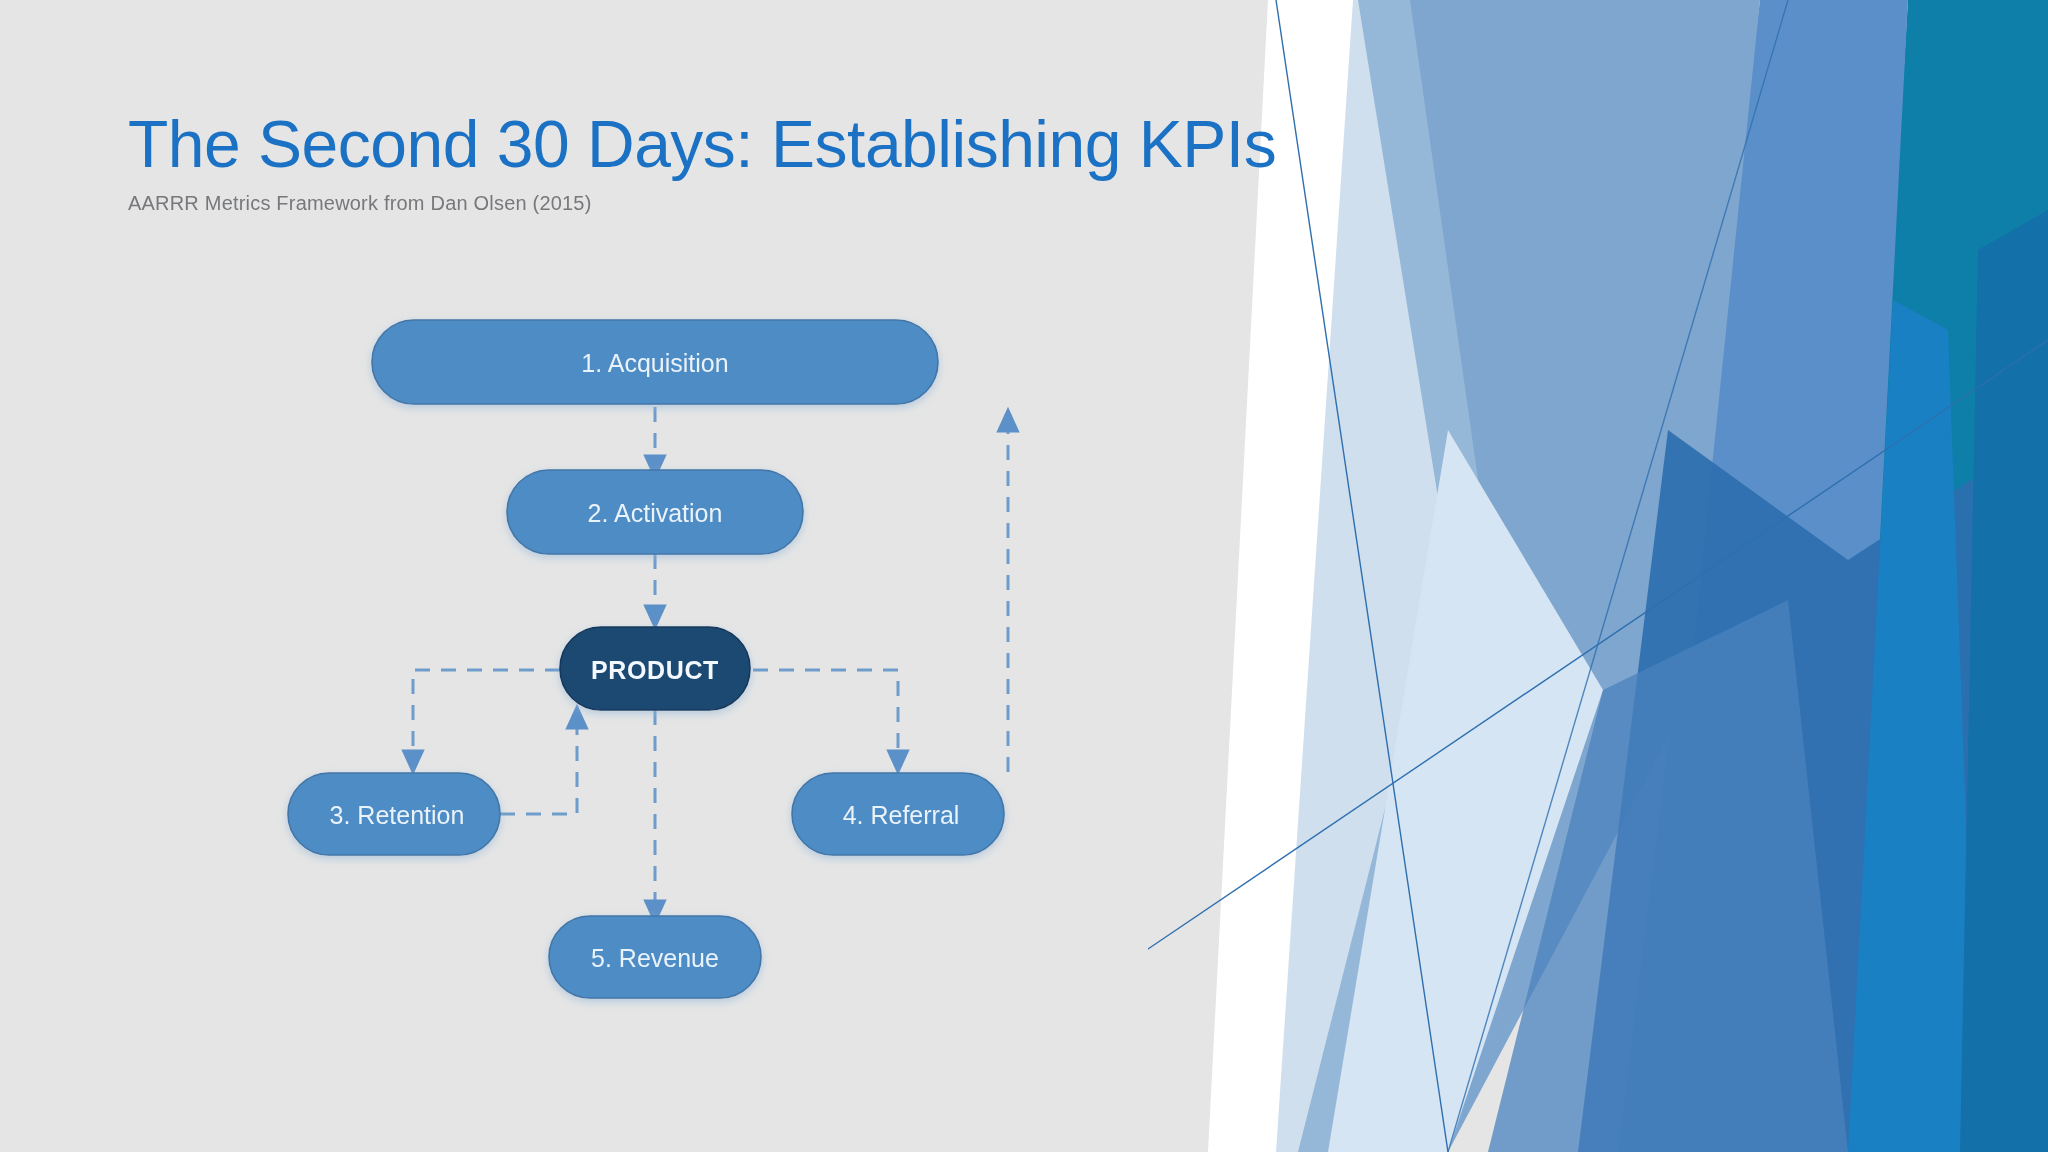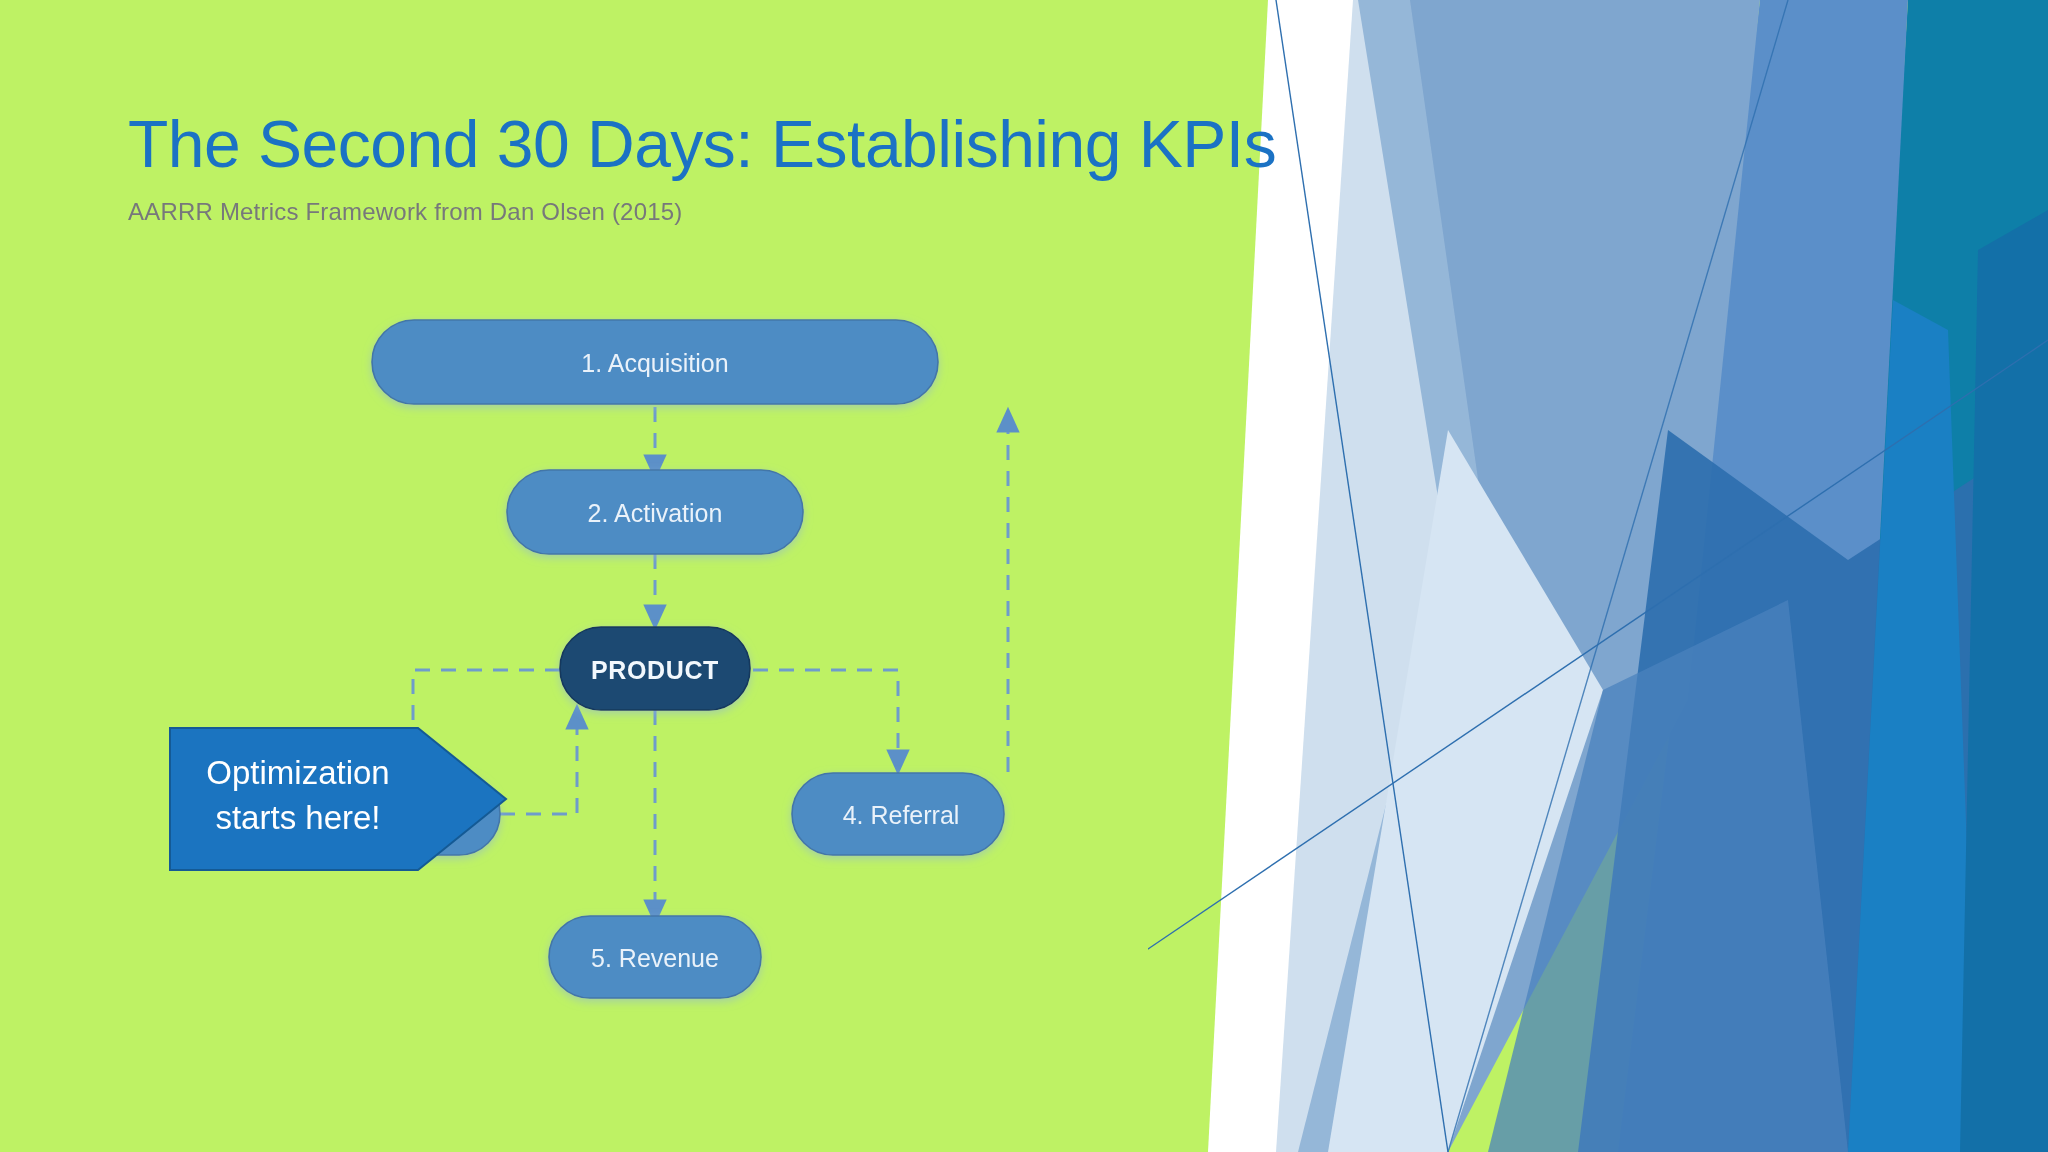--- a/index.html
+++ b/index.html
@@ -6,21 +6,21 @@
   html, body {
     width:2048px; height:1152px;
     background:#ffffff;
     font-family:"Liberation Sans", sans-serif;
     overflow:hidden;
   }
 
   #slide {
     position:relative;
     width:2048px; height:1152px;
-    background:#bef264;
+    background:#e5e5e5;
   }
 
   
   #decor {
     position:absolute;
     top:0; right:0;
     width:900px; height:1152px;
     pointer-events:none;
   }
 
@@ -32,22 +32,22 @@
   }
   #slide-title {
     font-size:66px;
     font-weight:400;
     color:#1B72C4;
     letter-spacing:-0.5px;
     line-height:1.12;
     white-space:nowrap;
   }
   #slide-subtitle {
-    margin-top:16px;
-    font-size:24px;
+    margin-top:10px;
+    font-size:20px;
     font-weight:400;
     color:#77787B;
     letter-spacing:0.2px;
     white-space:nowrap;
   }
 
   
   #diagram-wrap {
     position:absolute;
     left:170px; top:302px;
@@ -190,21 +190,14 @@
         <text class="node-label" x="731" y="513">4. Referral</text>
       </g>
 
       <g>
         <rect class="stage-box" x="379" y="614" width="212" height="82" rx="41" ry="41" fill="url(#boxgrad)" filter="url(#softshadow)"></rect>
         <text class="node-label" x="485" y="656">5. Revenue</text>
       </g>
     </svg>
   </div>
 
-  <div id="callout-wrap">
-    <svg id="callout-svg" viewBox="0 0 340 162">
-      <polygon points="2,10 250,10 338,81 250,152 2,152" fill="#1B74C0" stroke="#145A95" stroke-width="2"></polygon>
-      <text class="callout-text" x="130" y="66">Optimization</text>
-      <text class="callout-text" x="130" y="111">starts here!</text>
-    </svg>
-  </div>
 
 </div>
 
 </body></html>

